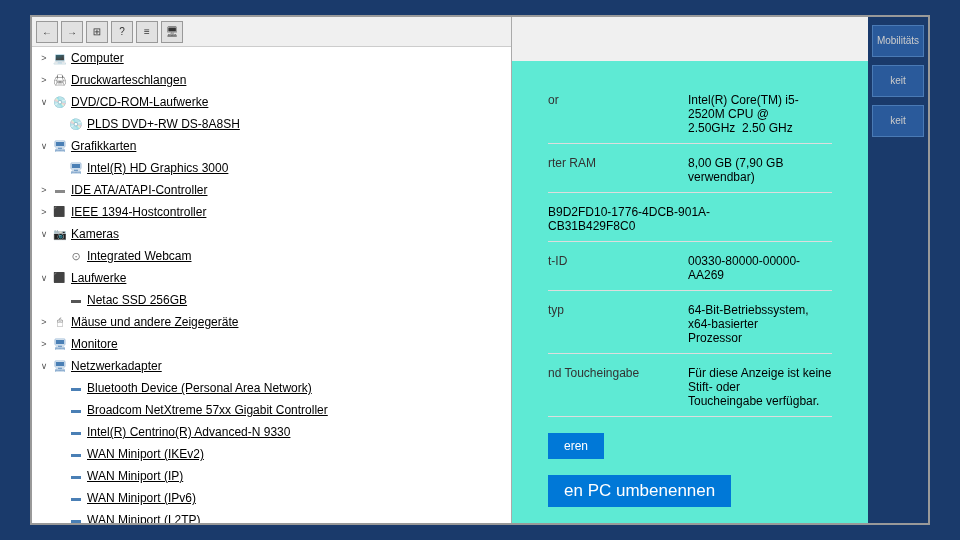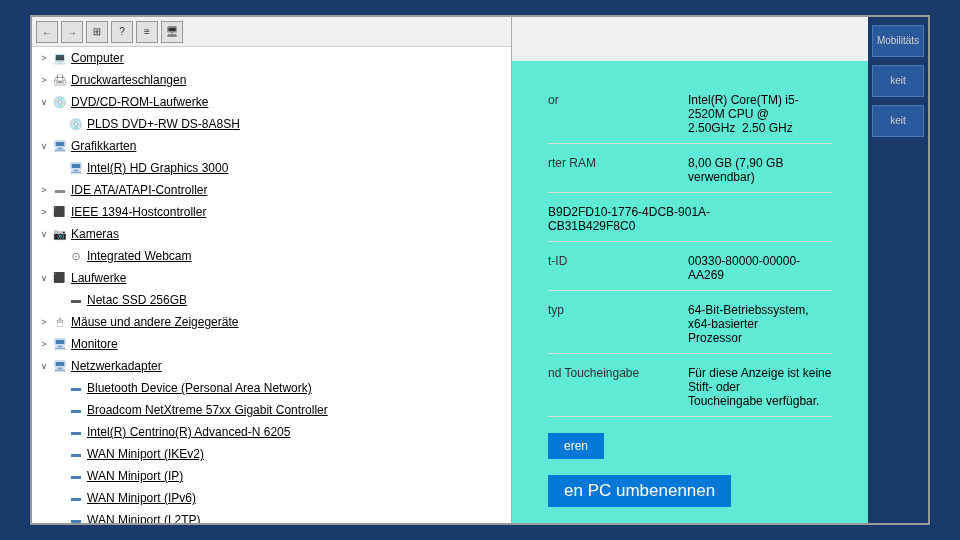--- a/index.html
+++ b/index.html
@@ -332,21 +332,21 @@
         <span class="item-label">Bluetooth Device (Personal Area Network)</span>
       </div>
       <div class="tree-item indent-1">
         <span class="expand-icon"></span>
         <span class="item-icon" style="color:#4a7fb5;font-size:10px">▬</span>
         <span class="item-label">Broadcom NetXtreme 57xx Gigabit Controller</span>
       </div>
       <div class="tree-item indent-1">
         <span class="expand-icon"></span>
         <span class="item-icon" style="color:#4a7fb5;font-size:10px">▬</span>
-        <span class="item-label">Intel(R) Centrino(R) Advanced-N 6205</span>
+        <span class="item-label">Intel(R) Centrino(R) Advanced-N 9330</span>
       </div>
       <div class="tree-item indent-1">
         <span class="expand-icon"></span>
         <span class="item-icon" style="color:#4a7fb5;font-size:10px">▬</span>
         <span class="item-label">WAN Miniport (IKEv2)</span>
       </div>
       <div class="tree-item indent-1">
         <span class="expand-icon"></span>
         <span class="item-icon" style="color:#4a7fb5;font-size:10px">▬</span>
         <span class="item-label">WAN Miniport (IP)</span>

